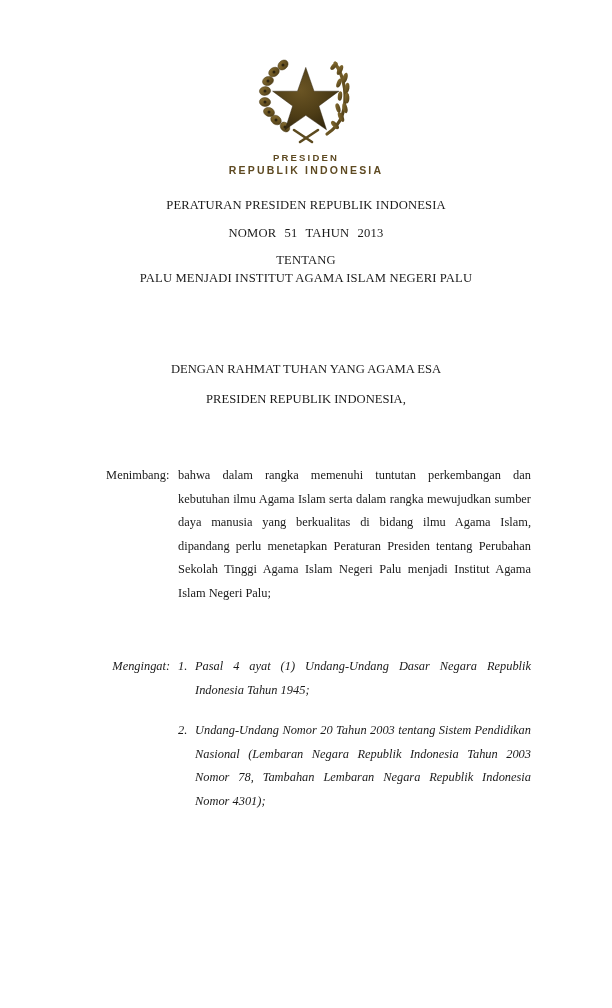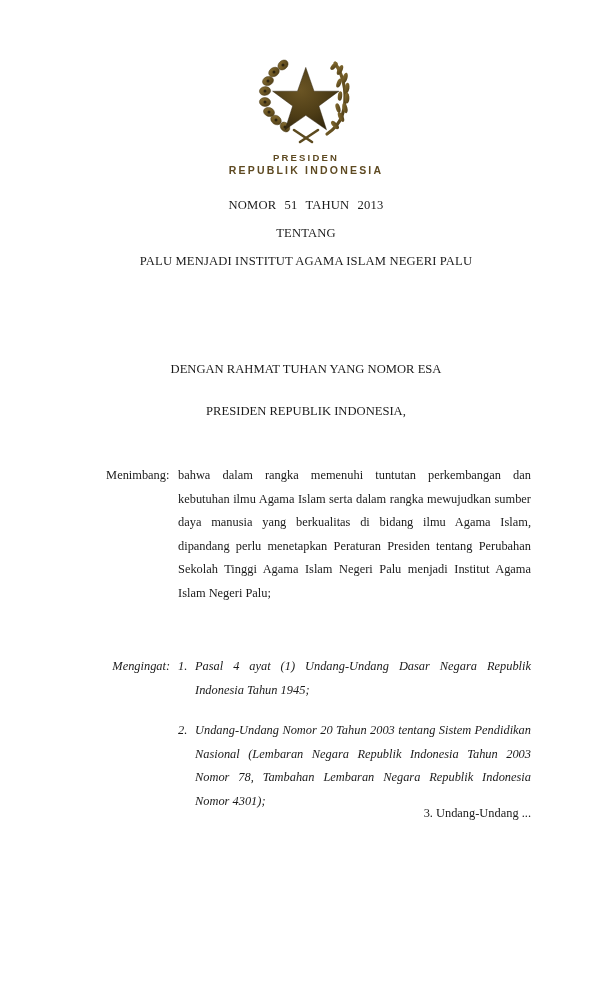--- a/index.html
+++ b/index.html
@@ -63,36 +63,36 @@
   }
   .title-line {
     font-size: 12.6px;
     letter-spacing: 0.15px;
     margin-bottom: 12.5px;
   }
   .title-line.nomor {
     word-spacing: 5px;
   }
   .title-line.tentang {
-    margin-bottom: 13px;
+    margin-bottom: 3px;
   }
   .title-line.subject {
     margin-bottom: 3px;
   }
 
   
   .statement {
     position: absolute;
     left: 0;
     width: 612px;
     text-align: center;
     font-size: 12.6px;
   }
   .statement.rahmat { top: 362px; }
-  .statement.presiden { top: 404px; font-family: Liberation Serif, serif; }
+  .statement.presiden { top: 392px; font-family: Liberation Serif, serif; }
 
   
   .clause {
     position: absolute;
     display: flex;
     align-items: flex-start;
     font-size: 12.4px;
     line-height: 23.5px;
   }
   .clause.menimbang {
@@ -217,26 +217,27 @@
 
       <polygon points="56,16 66.6,46.5 98.5,46.5 72.8,65.5 82.6,96 56,77.5 29.4,96 39.2,65.5 13.5,46.5 45.4,46.5" fill="url(#starGrad)" stroke="#2b210c" stroke-width="0.6" transform="translate(0,-6) scale(0.78) translate(15.5,14)"></polygon>
     </svg>
     <div class="emblem-caption">
       <span class="line1">PRESIDEN</span>
       <span class="line2">REPUBLIK INDONESIA</span>
     </div>
   </div>
 
   <div class="title-block">
+    <div class="title-line">PERATURAN PRESIDEN REPUBLIK INDONESIA</div>
     <div class="title-line nomor">NOMOR  51  TAHUN  2013</div>
     <div class="title-line tentang">TENTANG</div>
     <div class="title-line subject">PALU MENJADI INSTITUT AGAMA ISLAM NEGERI PALU</div>
   </div>
 
-  <div class="statement rahmat">DENGAN RAHMAT TUHAN YANG NOMOR ESA</div>
+  <div class="statement rahmat">DENGAN RAHMAT TUHAN YANG AGAMA ESA</div>
   <div class="statement presiden">PRESIDEN REPUBLIK INDONESIA,</div>
 
   <div class="clause menimbang">
     <div class="clause-label">Menimbang</div>
     <div class="clause-colon">:</div>
     <div class="clause-body">
       <p>bahwa dalam rangka memenuhi tuntutan perkembangan dan kebutuhan ilmu Agama Islam serta dalam rangka mewujudkan sumber daya manusia yang berkualitas di bidang ilmu Agama Islam, dipandang perlu menetapkan Peraturan Presiden tentang Perubahan Sekolah Tinggi Agama Islam Negeri Palu menjadi Institut Agama Islam Negeri Palu;</p>
     </div>
   </div>
 
@@ -248,15 +249,14 @@
         <div class="item-number">1.</div>
         <div class="item-text">Pasal 4 ayat (1) Undang-Undang Dasar Negara Republik Indonesia Tahun 1945;</div>
       </div>
       <div class="numbered-item">
         <div class="item-number">2.</div>
         <div class="item-text">Undang-Undang Nomor 20 Tahun 2003 tentang Sistem Pendidikan Nasional (Lembaran Negara Republik Indonesia Tahun 2003 Nomor 78, Tambahan Lembaran Negara Republik Indonesia Nomor 4301);</div>
       </div>
     </div>
   </div>
 
-  <div class="continuation">3.  Undang-Undang ...</div>
 
 </div>
 
 </body></html>

